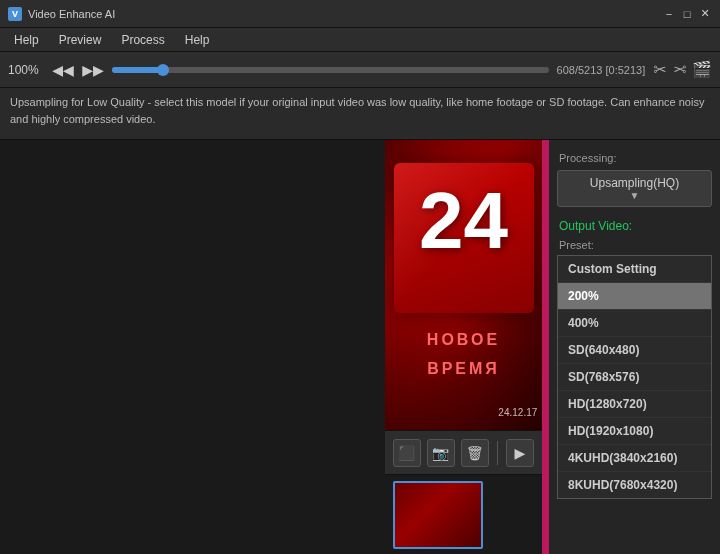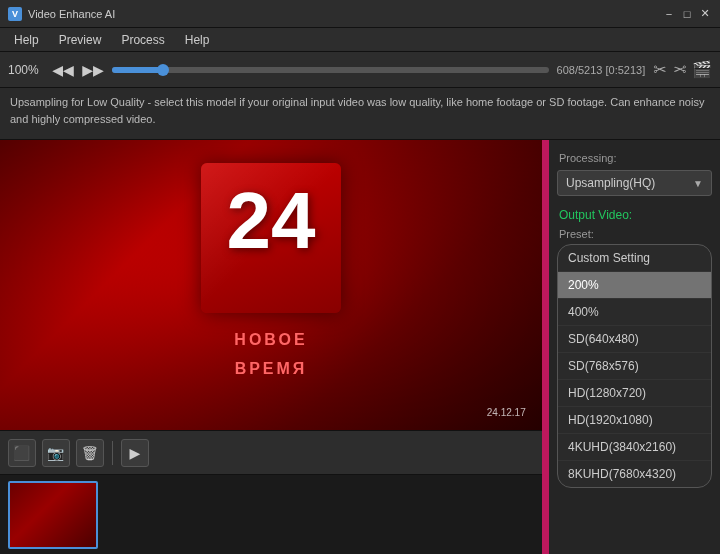--- a/index.html
+++ b/index.html
@@ -203,42 +203,44 @@
       background: #3a3a3a;
       border: 1px solid #555;
       border-radius: 3px;
       padding: 5px 8px;
       display: flex;
       align-items: center;
       justify-content: space-between;
       cursor: pointer;
       font-size: 12px;
       color: #ccc;
+      flex-direction: column;
     }
     .dropdown-arrow { font-size: 10px; color: #aaa; }
 
     .output-label {
       font-size: 12px;
       color: #22c55e;
       padding: 8px 10px 4px;
       font-weight: 500;
     }
     .preset-label {
       font-size: 11px;
       color: #999;
       padding: 2px 10px 4px;
     }
 
     
     .preset-list {
       background: #2a2a2a;
       border: 1px solid #555;
       margin: 0 8px;
-      border-radius: 14px;
+      border-radius: 0;
       overflow: hidden;
+      font-weight: bold;
     }
     .preset-item {
       padding: 6px 10px;
       font-size: 12px;
       color: #ccc;
       cursor: pointer;
       border-bottom: 1px solid #333;
     }
     .preset-item:last-child { border-bottom: none; }
     .preset-item.selected {
@@ -304,20 +306,21 @@
     .thumbnail-inner {
       width: 100%; height: 100%;
       background: linear-gradient(135deg, #6b0000 0%, #990000 40%, #4d0000 100%);
     }
 
     
     #content-wrapper {
       display: flex;
       flex-direction: column;
       height: calc(554px - 28px - 24px - 36px);
+      align-items: flex-end;
     }
     #middle-section {
       display: flex;
       flex: 1;
       min-height: 0;
     }
     #left-section {
       flex: 1;
       display: flex;
       flex-direction: column;

